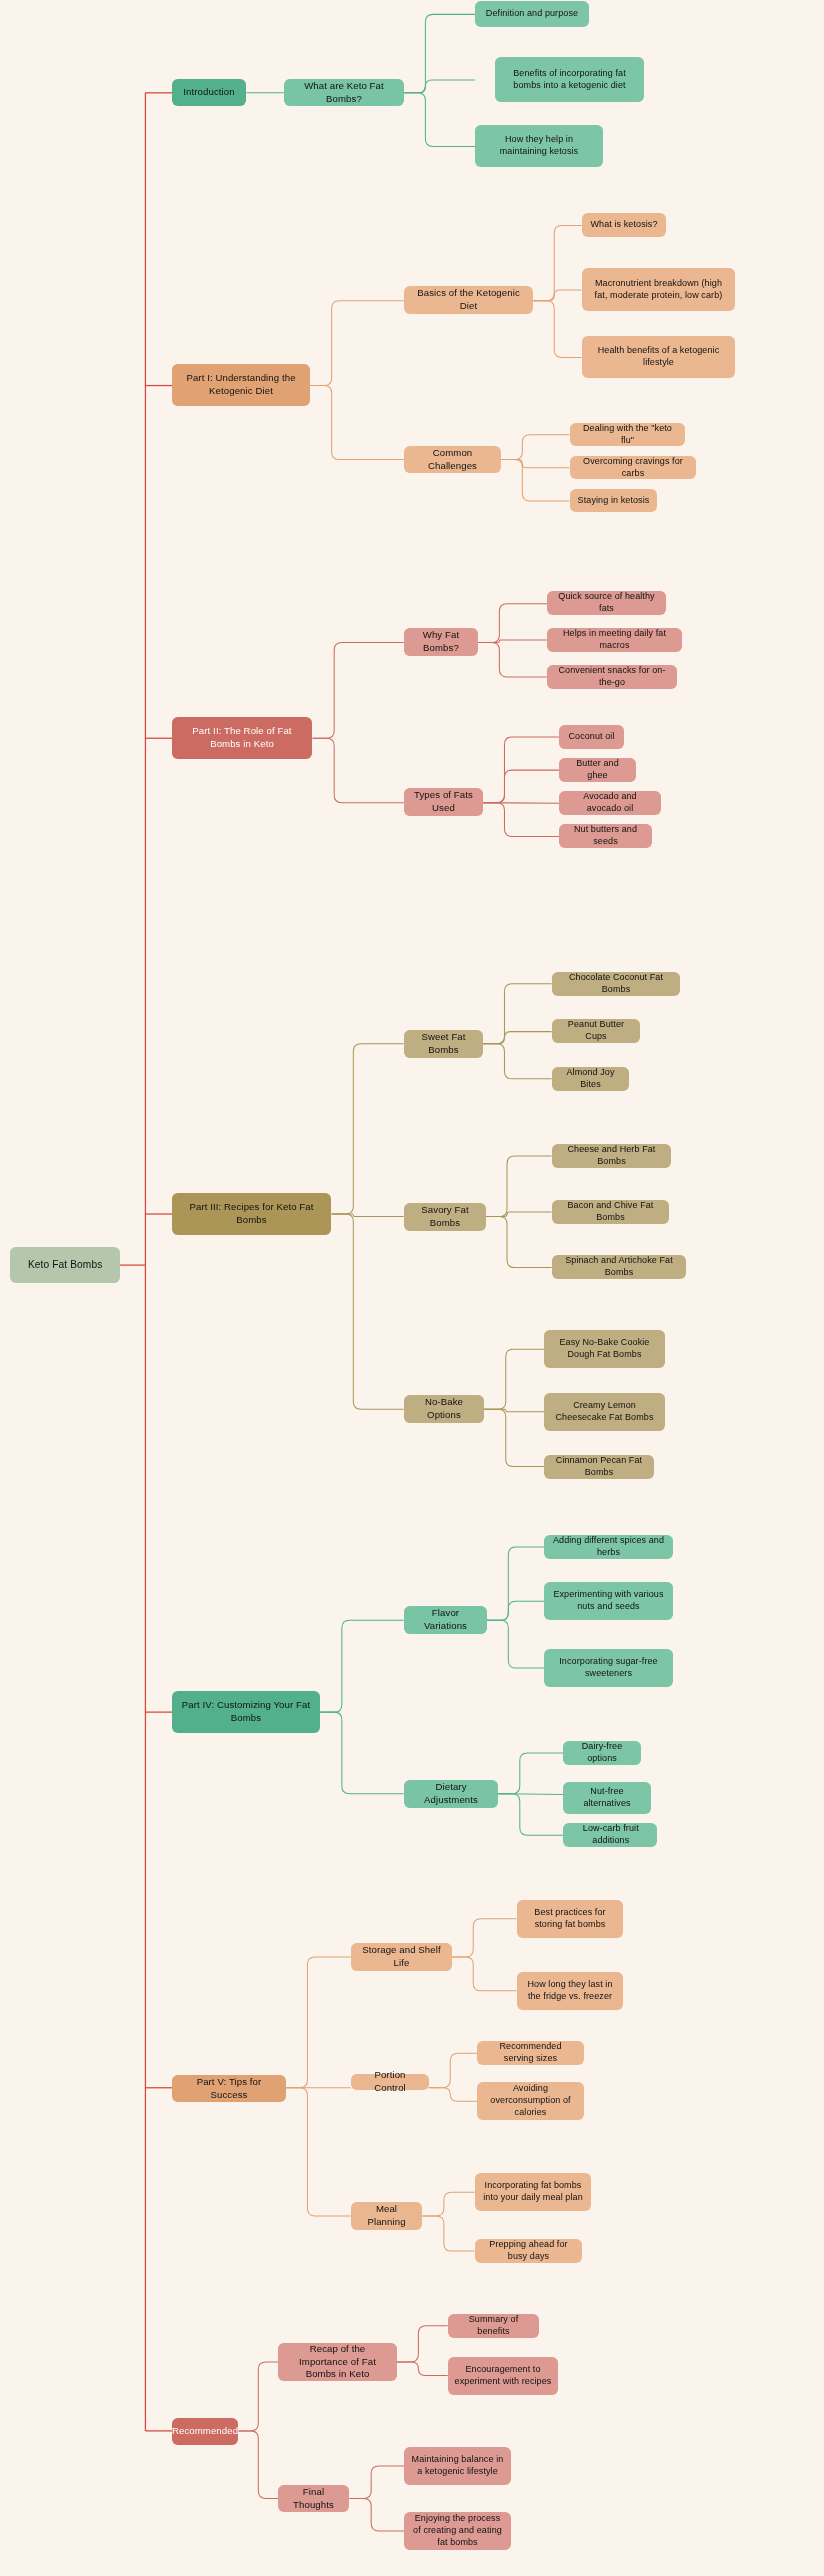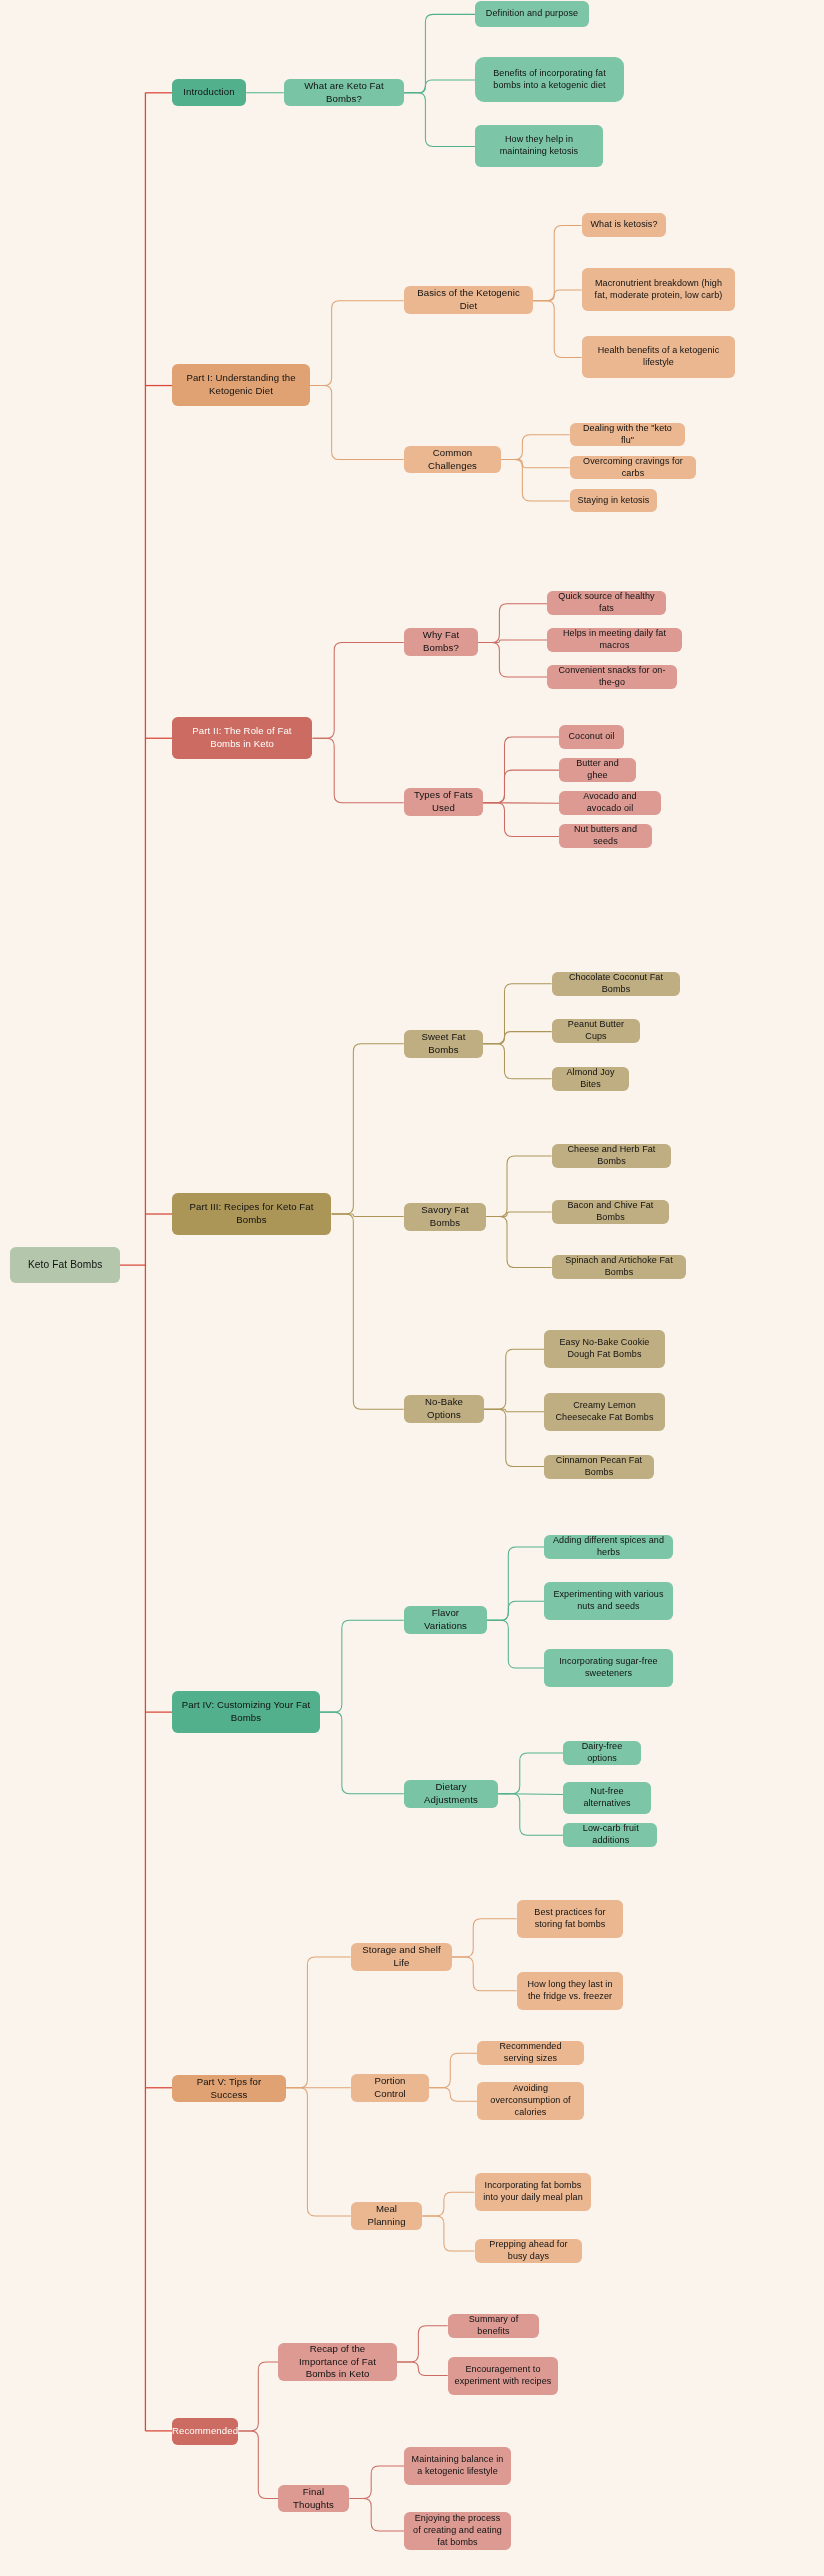--- a/index.html
+++ b/index.html
@@ -104,21 +104,21 @@
       </div>
       <div class="node l1" style="left: 172px; top: 79px; width: 74px; height: 27px; background: rgb(82, 177, 140);">
         <span>Introduction</span>
       </div>
       <div class="node l2" style="left: 284px; top: 79px; width: 120px; height: 27px; background: rgb(121, 196, 165);">
         <span>What are Keto Fat Bombs?</span>
       </div>
       <div class="node l3" style="left: 475px; top: 1.3px; width: 114px; height: 25.5px; background: rgb(124, 198, 167);">
         <span>Definition and purpose</span>
       </div>
-      <div class="node l3" style="left: 475px; top: 57px; width: 149px; height: 45px; background: rgb(124, 198, 167); border-radius: 9px;">
+      <div class="node l3" style="left: 495px; top: 57px; width: 149px; height: 45px; background: rgb(124, 198, 167);">
         <span>Benefits of incorporating fat bombs into a ketogenic diet</span>
       </div>
       <div class="node l3" style="left: 475px; top: 125px; width: 128px; height: 42px; background: rgb(124, 198, 167);">
         <span>How they help in maintaining ketosis</span>
       </div>
       <div class="node l1" style="left: 172px; top: 364px; width: 138px; height: 42px; background: rgb(224, 162, 115);">
         <span>Part I: Understanding the Ketogenic Diet</span>
       </div>
       <div class="node l2" style="left: 404px; top: 286px; width: 129px; height: 28px; background: rgb(234, 183, 145);">
         <span>Basics of the Ketogenic Diet</span>
@@ -245,21 +245,21 @@
       </div>
       <div class="node l2" style="left: 351px; top: 1943px; width: 101px; height: 28px; background: rgb(234, 183, 145);">
         <span>Storage and Shelf Life</span>
       </div>
       <div class="node l3" style="left: 517px; top: 1900px; width: 106px; height: 38px; background: rgb(234, 183, 145);">
         <span>Best practices for storing fat bombs</span>
       </div>
       <div class="node l3" style="left: 517px; top: 1972px; width: 106px; height: 38px; background: rgb(234, 183, 145);">
         <span>How long they last in the fridge vs. freezer</span>
       </div>
-      <div class="node l2" style="left: 351px; top: 2074px; width: 78px; height: 28px; background: rgb(234, 183, 145);">
+      <div class="node l2" style="left: 351px; top: 2074px; width: 78px; height: 16px; background: rgb(234, 183, 145);">
         <span>Portion Control</span>
       </div>
       <div class="node l3" style="left: 477px; top: 2041px; width: 107px; height: 24px; background: rgb(234, 183, 145);">
         <span>Recommended serving sizes</span>
       </div>
       <div class="node l3" style="left: 477px; top: 2082px; width: 107px; height: 38px; background: rgb(234, 183, 145);">
         <span>Avoiding overconsumption of calories</span>
       </div>
       <div class="node l2" style="left: 351px; top: 2202px; width: 71px; height: 28px; background: rgb(234, 183, 145);">
         <span>Meal Planning</span>

